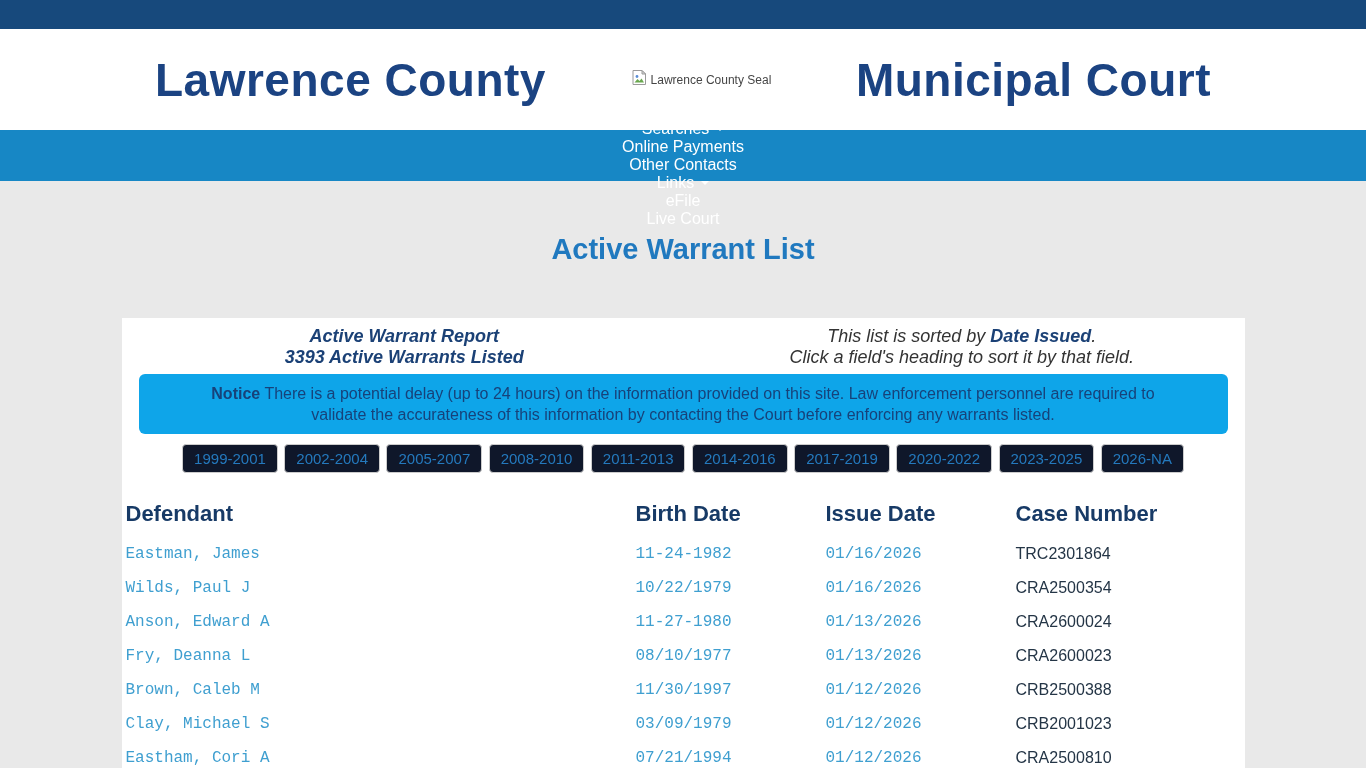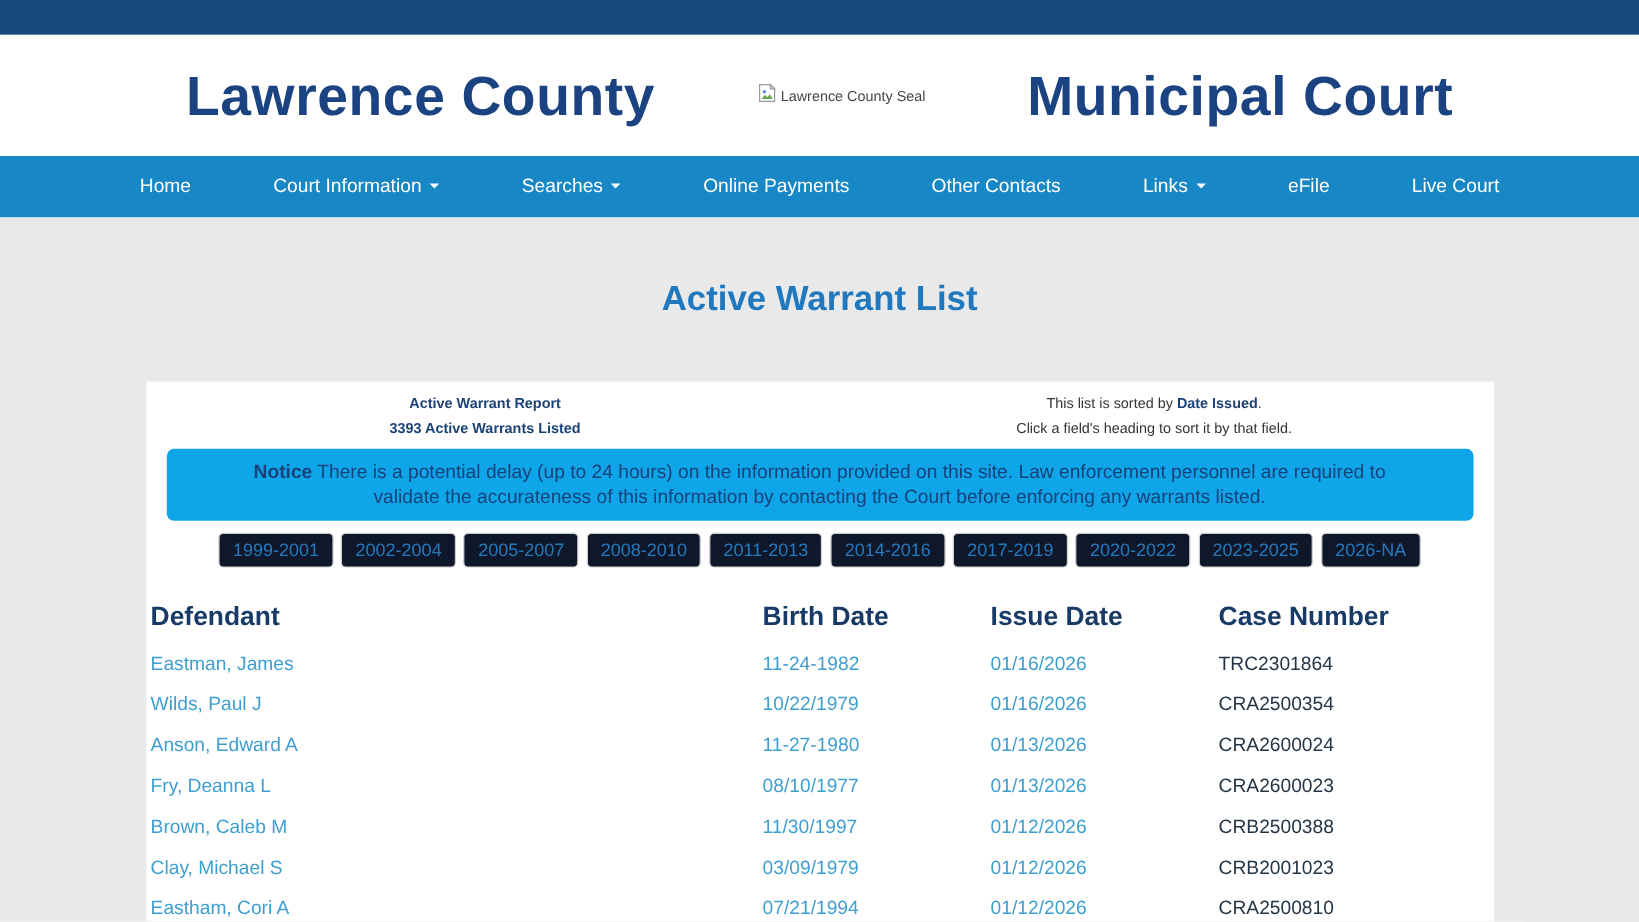--- a/index.html
+++ b/index.html
@@ -18,39 +18,39 @@
   }
   .site-title {
     font-size: 46px; font-weight: bold; color: #1b4382;
     white-space: nowrap; letter-spacing: 0.5px;
   }
   .seal-wrap { display: flex; align-items: center; gap: 3px; }
   .seal-alt { font-size: 12px; color: #454545; }
   .nav-bar { height: 51px; background: #1787c5; display: flex; align-items: center; }
   .nav-inner {
     width: 1133px; margin: 0 auto;
-    display: flex; justify-content: space-between; align-items: center;
+    display: flex; justify-content: space-between; align-items: center; flex-direction: column;
   }
   .nav-item { color: #ffffff; font-size: 16px; cursor: pointer; white-space: nowrap; }
   .caret {
     display: inline-block; margin-left: 7px; vertical-align: middle;
     border-top: 4px solid #fff; border-left: 4px solid transparent; border-right: 4px solid transparent;
   }
   .page-title {
     margin: 52px 0 0; text-align: center;
     font-size: 29px; font-weight: bold; color: #2079bf;
   }
   .card {
     width: 1123px; height: 520px;
     margin: 52px auto 0;
     background: #ffffff;
     padding: 8px 4px 0;
   }
   .report-header { display: flex; }
-  .report-col { width: 50%; text-align: center; font-size: 12px; line-height: 21px; }
+  .report-col { width: 50%; text-align: center; font-size: 18px; line-height: 21px; font-style: italic; }
   .report-bold { font-weight: bold; color: #1b4176; }
   .report-plain { color: #333333; }
   .notice-box {
     margin: 6px 13px 10px;
     background: #0ea5e9;
     border-radius: 6px;
     padding: 9px 60px;
     text-align: center;
     font-size: 16px; line-height: 21px;
     color: #17427a;
@@ -72,21 +72,21 @@
   .warrant-table { width: 100%; }
   .t-row {
     display: grid;
     grid-template-columns: 510px 190px 190px 1fr;
     align-items: center;
   }
   .t-head { padding: 12px 0 10px; }
   .t-head .t-cell { font-size: 22px; font-weight: bold; color: #173a66; }
   .t-data { height: 34px; }
   .t-cell { padding-left: 0; font-size: 16px; }
-  .link-cell { color: #3f9fd0; cursor: pointer; }
+  .link-cell { color: #3f9fd0; cursor: pointer; font-family: Liberation Mono, monospace; }
   .case-cell { color: #243546; }
 </style>
 </head>
 <body>
 
 <div class="top-bar"></div>
 
 <header class="site-header">
   <div class="site-title">Lawrence County</div>
   <div class="seal-wrap">

